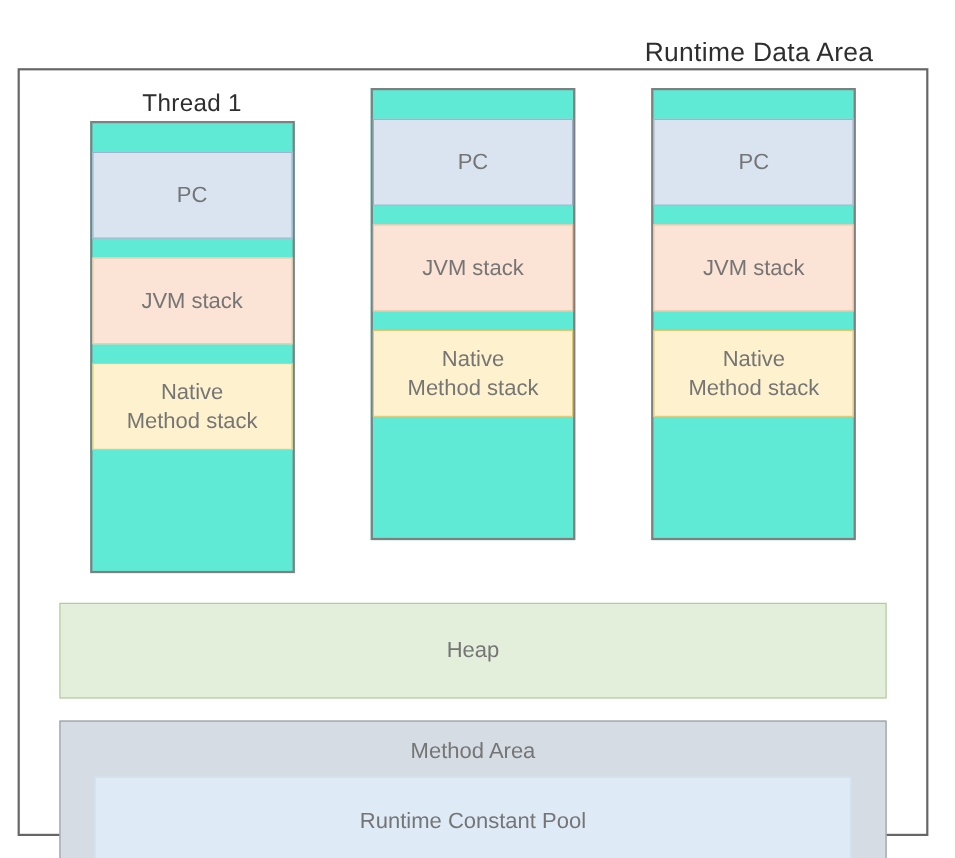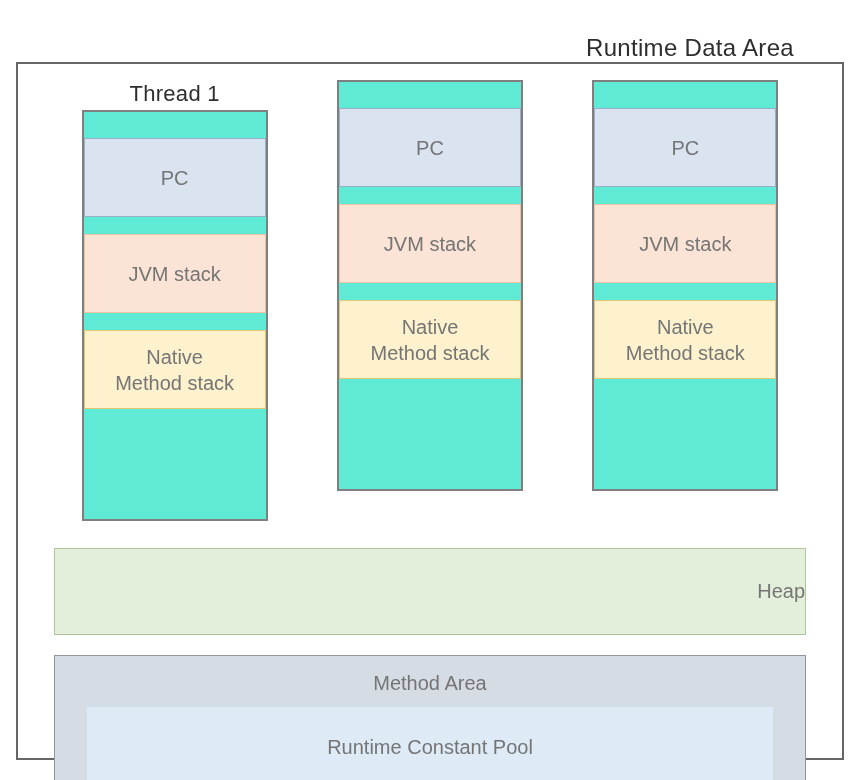--- a/index.html
+++ b/index.html
@@ -92,21 +92,21 @@
     border: 1px solid var(--native-border, #e0c771);
   }
   .heap-box {
     margin-top: 27px;
     height: 87px;
     box-sizing: border-box;
     background: var(--heap-fill, #e3efdb);
     border: 1px solid var(--heap-border, #aec79c);
     display: flex;
     align-items: center;
-    justify-content: flex-end;
+    justify-content: center;
     font-size: 20px;
     color: var(--box-text, #767676);
   }
   .method-area-box {
     margin-top: 20px;
     height: 158px;
     box-sizing: border-box;
     background: var(--method-fill, #d6dce4);
     border: 1px solid var(--method-border, #90979f);
   }

